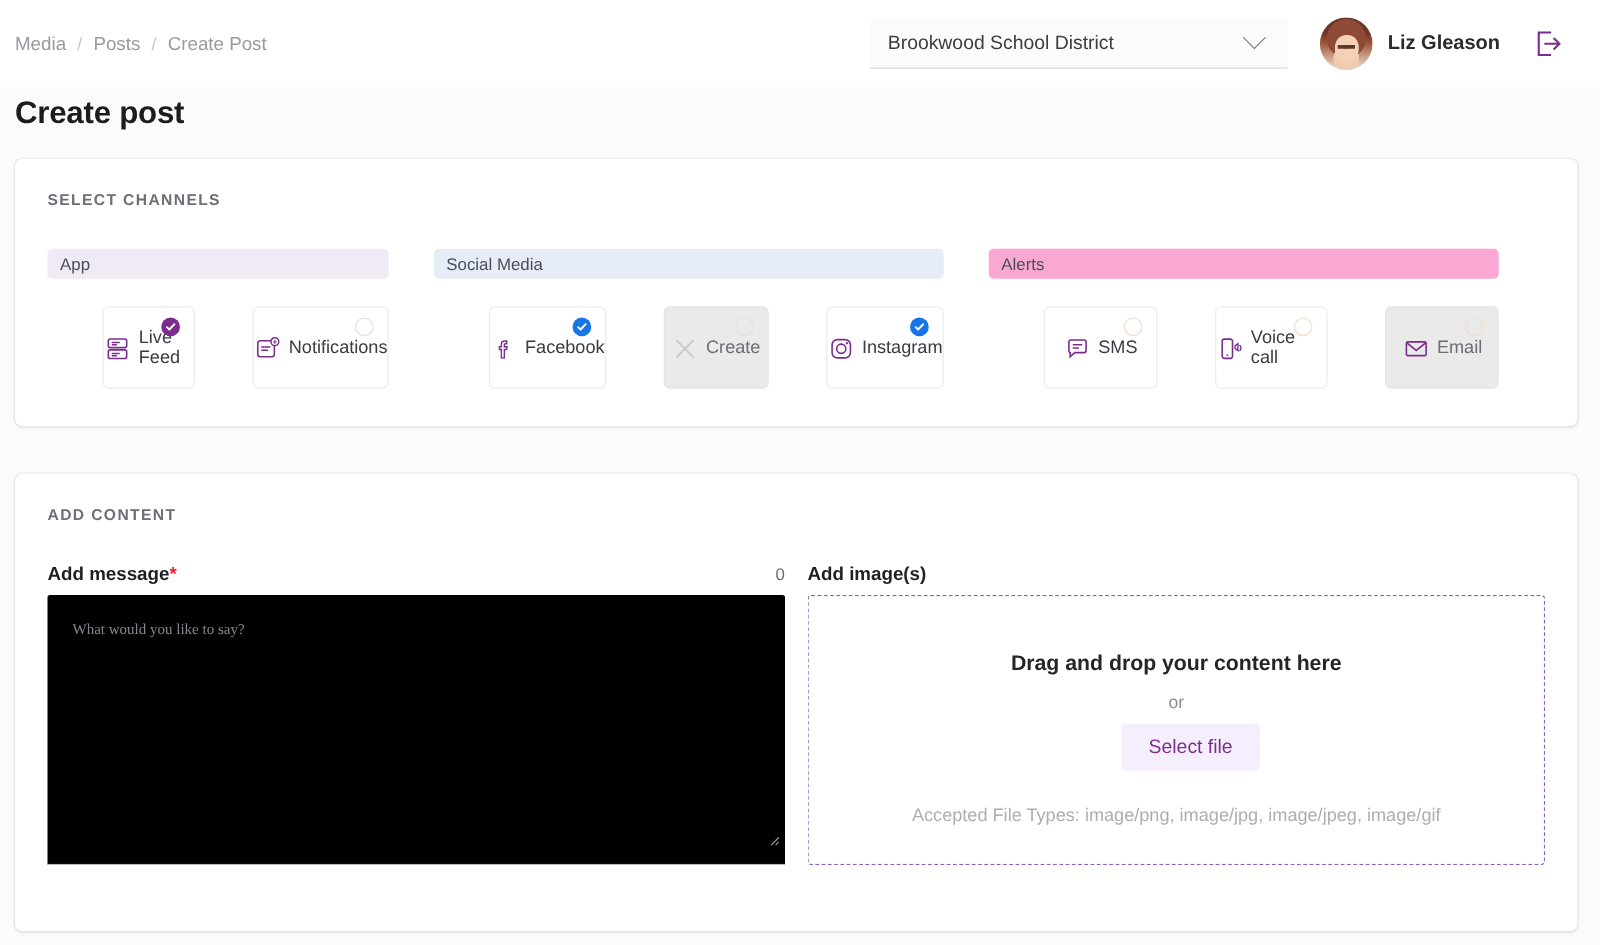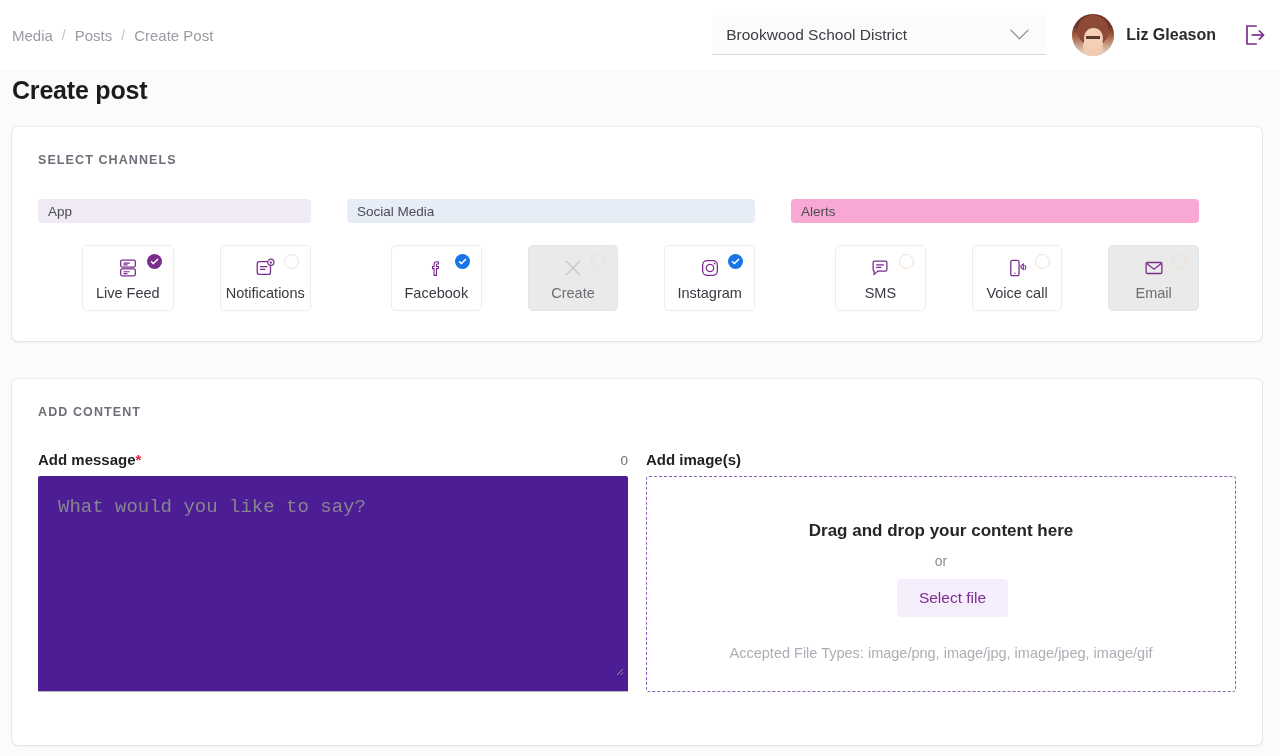--- a/index.html
+++ b/index.html
@@ -27,21 +27,21 @@
     gap: 9px;
     font-size: 15px;
     color: #9a9aa2;
     white-space: nowrap;
   }
   .breadcrumb .crumb { color: #9a9aa2; }
   .breadcrumb .sep { color: #c4c4cc; font-size: 14px; }
 
   .header-right {
     position: absolute;
-    right: 12px;
+    right: 28px;
     top: 0;
     height: 70px;
     display: flex;
     align-items: center;
     gap: 0;
   }
   .district-select {
     position: relative;
     width: 334px;
     height: 40px;
@@ -152,21 +152,20 @@
 
   .tiles { display: flex; gap: 2px; }
   .tile {
     position: relative;
     width: 133px;
     height: 66px;
     border: 1px solid #ececed;
     border-radius: 5px;
     background: #ffffff;
     display: flex;
-    flex-direction: column;
     align-items: center;
     justify-content: center;
     gap: 6px;
     cursor: pointer;
     margin-left: 44px;
   }
   .tile.disabled { background: #eaeaea; border-color: #e4e4e5; }
   .tile .tile-label {
     font-size: 14.5px;
     color: #3a3a42;
@@ -211,28 +210,28 @@
     font-weight: bold;
     color: #1f1f24;
   }
   .field-label .req { color: #e5243b; font-weight: bold; }
   .char-count { font-size: 13.5px; color: #6e6e78; }
 
   .textarea {
     position: relative;
     width: 590px;
     height: 216px;
-    background: #4c1d95;
+    background: #000000;
     border: none;
     border-bottom: 1.5px solid #b9b9c0;
     border-radius: 2px 2px 0 0;
     padding: 20px 20px;
-    font-size: 19px;
+    font-size: 12px;
     color: #86868f;
-    font-family: Liberation Mono, monospace;
+    font-family: Liberation Serif, serif;
     resize: none;
     outline: none;
   }
   .textarea::placeholder { color: #86868f; }
   .resize-grip {
     position: absolute;
     right: 4px; bottom: 20px;
     width: 10px; height: 10px;
     pointer-events: none;
   }

